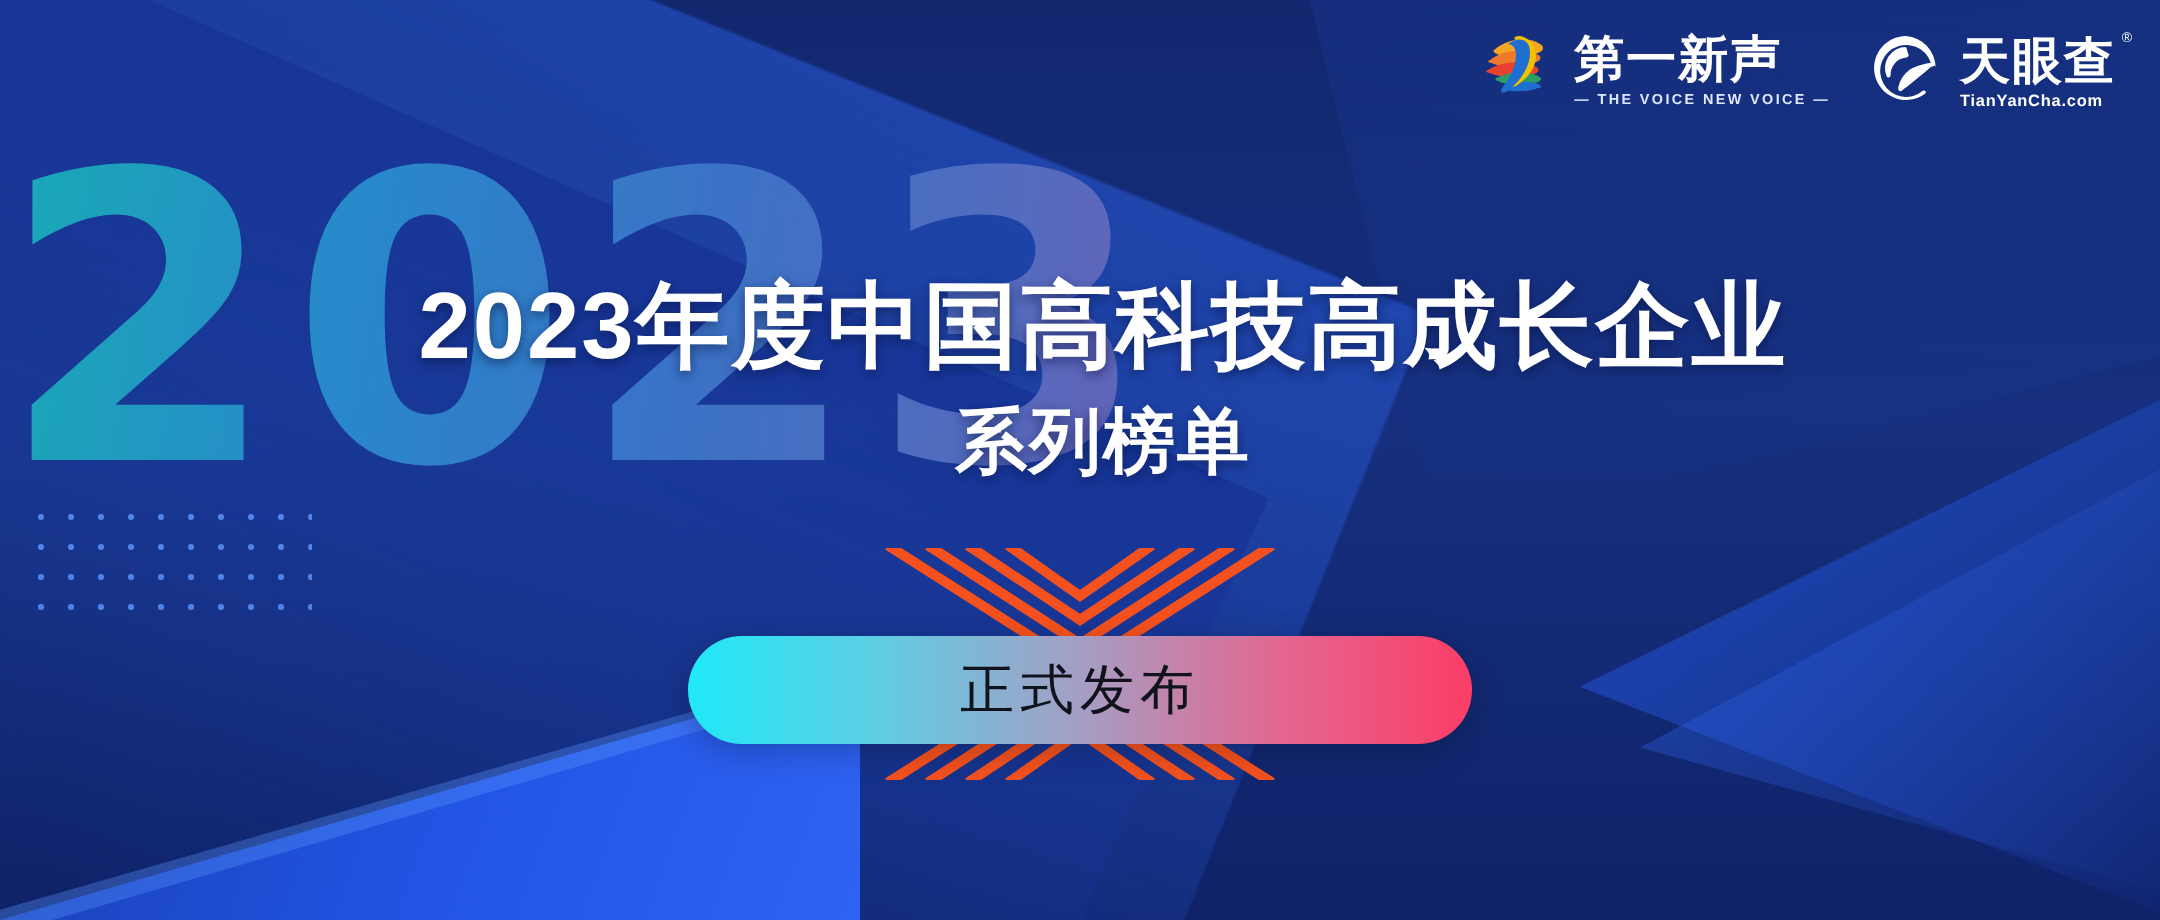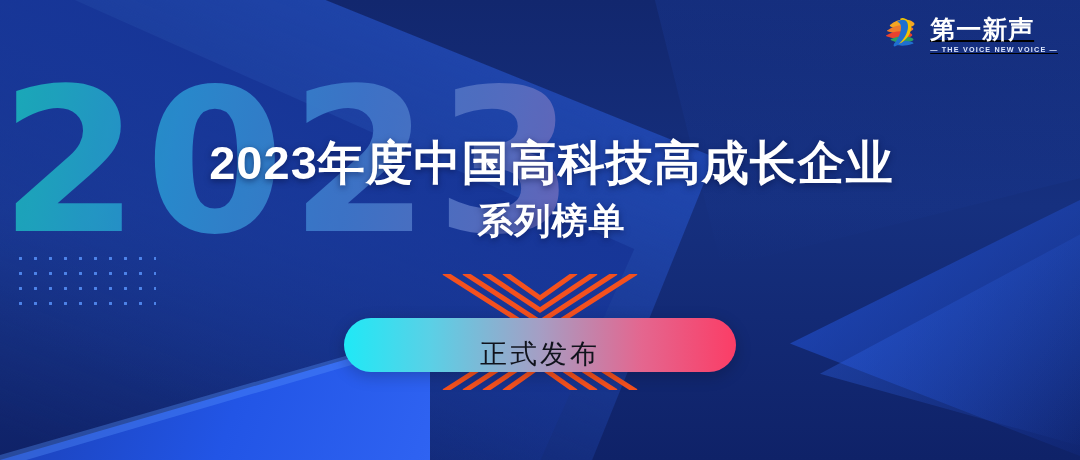--- a/index.html
+++ b/index.html
@@ -101,32 +101,32 @@
     padding-left:23px;
   }
   .headline .l1{font-size:47px;line-height:58px;display:block;}
   .headline .l2{font-size:36px;line-height:58px;display:block;}
 
   
   .pill{
     position:absolute;left:50%;top:318px;transform:translateX(-50%);
     width:392px;height:54px;border-radius:27px;
     background:linear-gradient(90deg,#1fe9f6 0%,#5ad0e6 22%,#a59ec4 50%,#e4668f 76%,#fb3d66 100%);
-    display:flex;align-items:flex-end;justify-content:center;
+    display:flex;align-items:center;justify-content:center;
     box-shadow:0 4px 16px rgba(0,0,0,.22);
   }
   .pill .pill-label{
     font-family:"DejaVu Sans","Liberation Sans",sans-serif;
     font-size:27px;font-weight:500;color:#10131c;letter-spacing:3px;
   }
 
   
   .logos{
     position:absolute;right:22px;top:14px;
-    display:flex;align-items:flex-end;gap:20px;text-decoration:underline;
+    display:flex;align-items:flex-end;gap:20px;
   }
   .logo{display:flex;align-items:center;gap:9px;}
   .logo-mark{flex:0 0 auto;}
   .logo-text{display:flex;flex-direction:column;line-height:1;}
   .logo-cn{
     font-family:"DejaVu Sans","Liberation Sans",sans-serif;
     color:#fff;font-weight:bold;font-size:25px;letter-spacing:1px;
   }
   .logo-en{
     color:#dfe8ff;font-size:7.2px;letter-spacing:1.2px;
@@ -191,16 +191,32 @@
           <path d="M20 4c5 1 8 5 8 10 0 6-4 11-10 15-2 1-4 0-3-2 4-6 6-11 5-16-1-4-3-6-3-6 1-1 2-1 3-1z" fill="#f2c200"></path>
           <path d="M14 8c4-3 8-3 10 0 2 4 1 10-3 16-2 3-5 6-8 8-2 1-3 0-2-2 5-6 7-12 7-17 0-3-2-5-4-5z" fill="#1f6fd0"></path>
         </svg>
       </span>
       <span class="logo-text">
         <span class="logo-cn">第一新声</span>
         <span class="logo-en">— THE VOICE NEW VOICE —</span>
       </span>
     </div>
 
+    <div class="logo">
+      <span class="logo-mark">
+        <svg width="36" height="36" viewBox="0 0 36 36" aria-hidden="true">
+          <path d="M18 2a16 16 0 1 0 9.5 28.9c.9-.7.2-2-.9-1.6A13 13 0 1 1 31 18c0-1.1 1.3-1.6 1.8-.6A16 16 0 0 0 18 2z" fill="#ffffff"></path>
+          <path d="M18 7.5a10.5 10.5 0 0 0-9.7 14.6c.4 1 1.8.8 2-.3A8.6 8.6 0 0 1 18 12.8c1.2 0 1.8-1.5.9-2.3A10.4 10.4 0 0 0 18 7.5z" fill="#ffffff"></path>
+          <path d="M31.6 15.3c-1 .1-8.6 1.1-12.5 4.2-3.3 2.6-4.6 6.2-5 8.6-.2 1.1 1 1.9 1.9 1.2 2.9-2.1 9.8-7.6 15.2-12.5.8-.8.4-1.6-.6-1.5z" fill="#ffffff"></path>
+        </svg>
+      </span>
+      <span class="logo-text">
+        <span class="logo-cn-wrap">
+          <span class="logo-cn">天眼查</span>
+          <span class="tm">®</span>
+        </span>
+        <span class="logo-en tyc">TianYanCha.com</span>
+      </span>
+    </div>
 
   </div>
 
 </div>
 
 </body></html>

